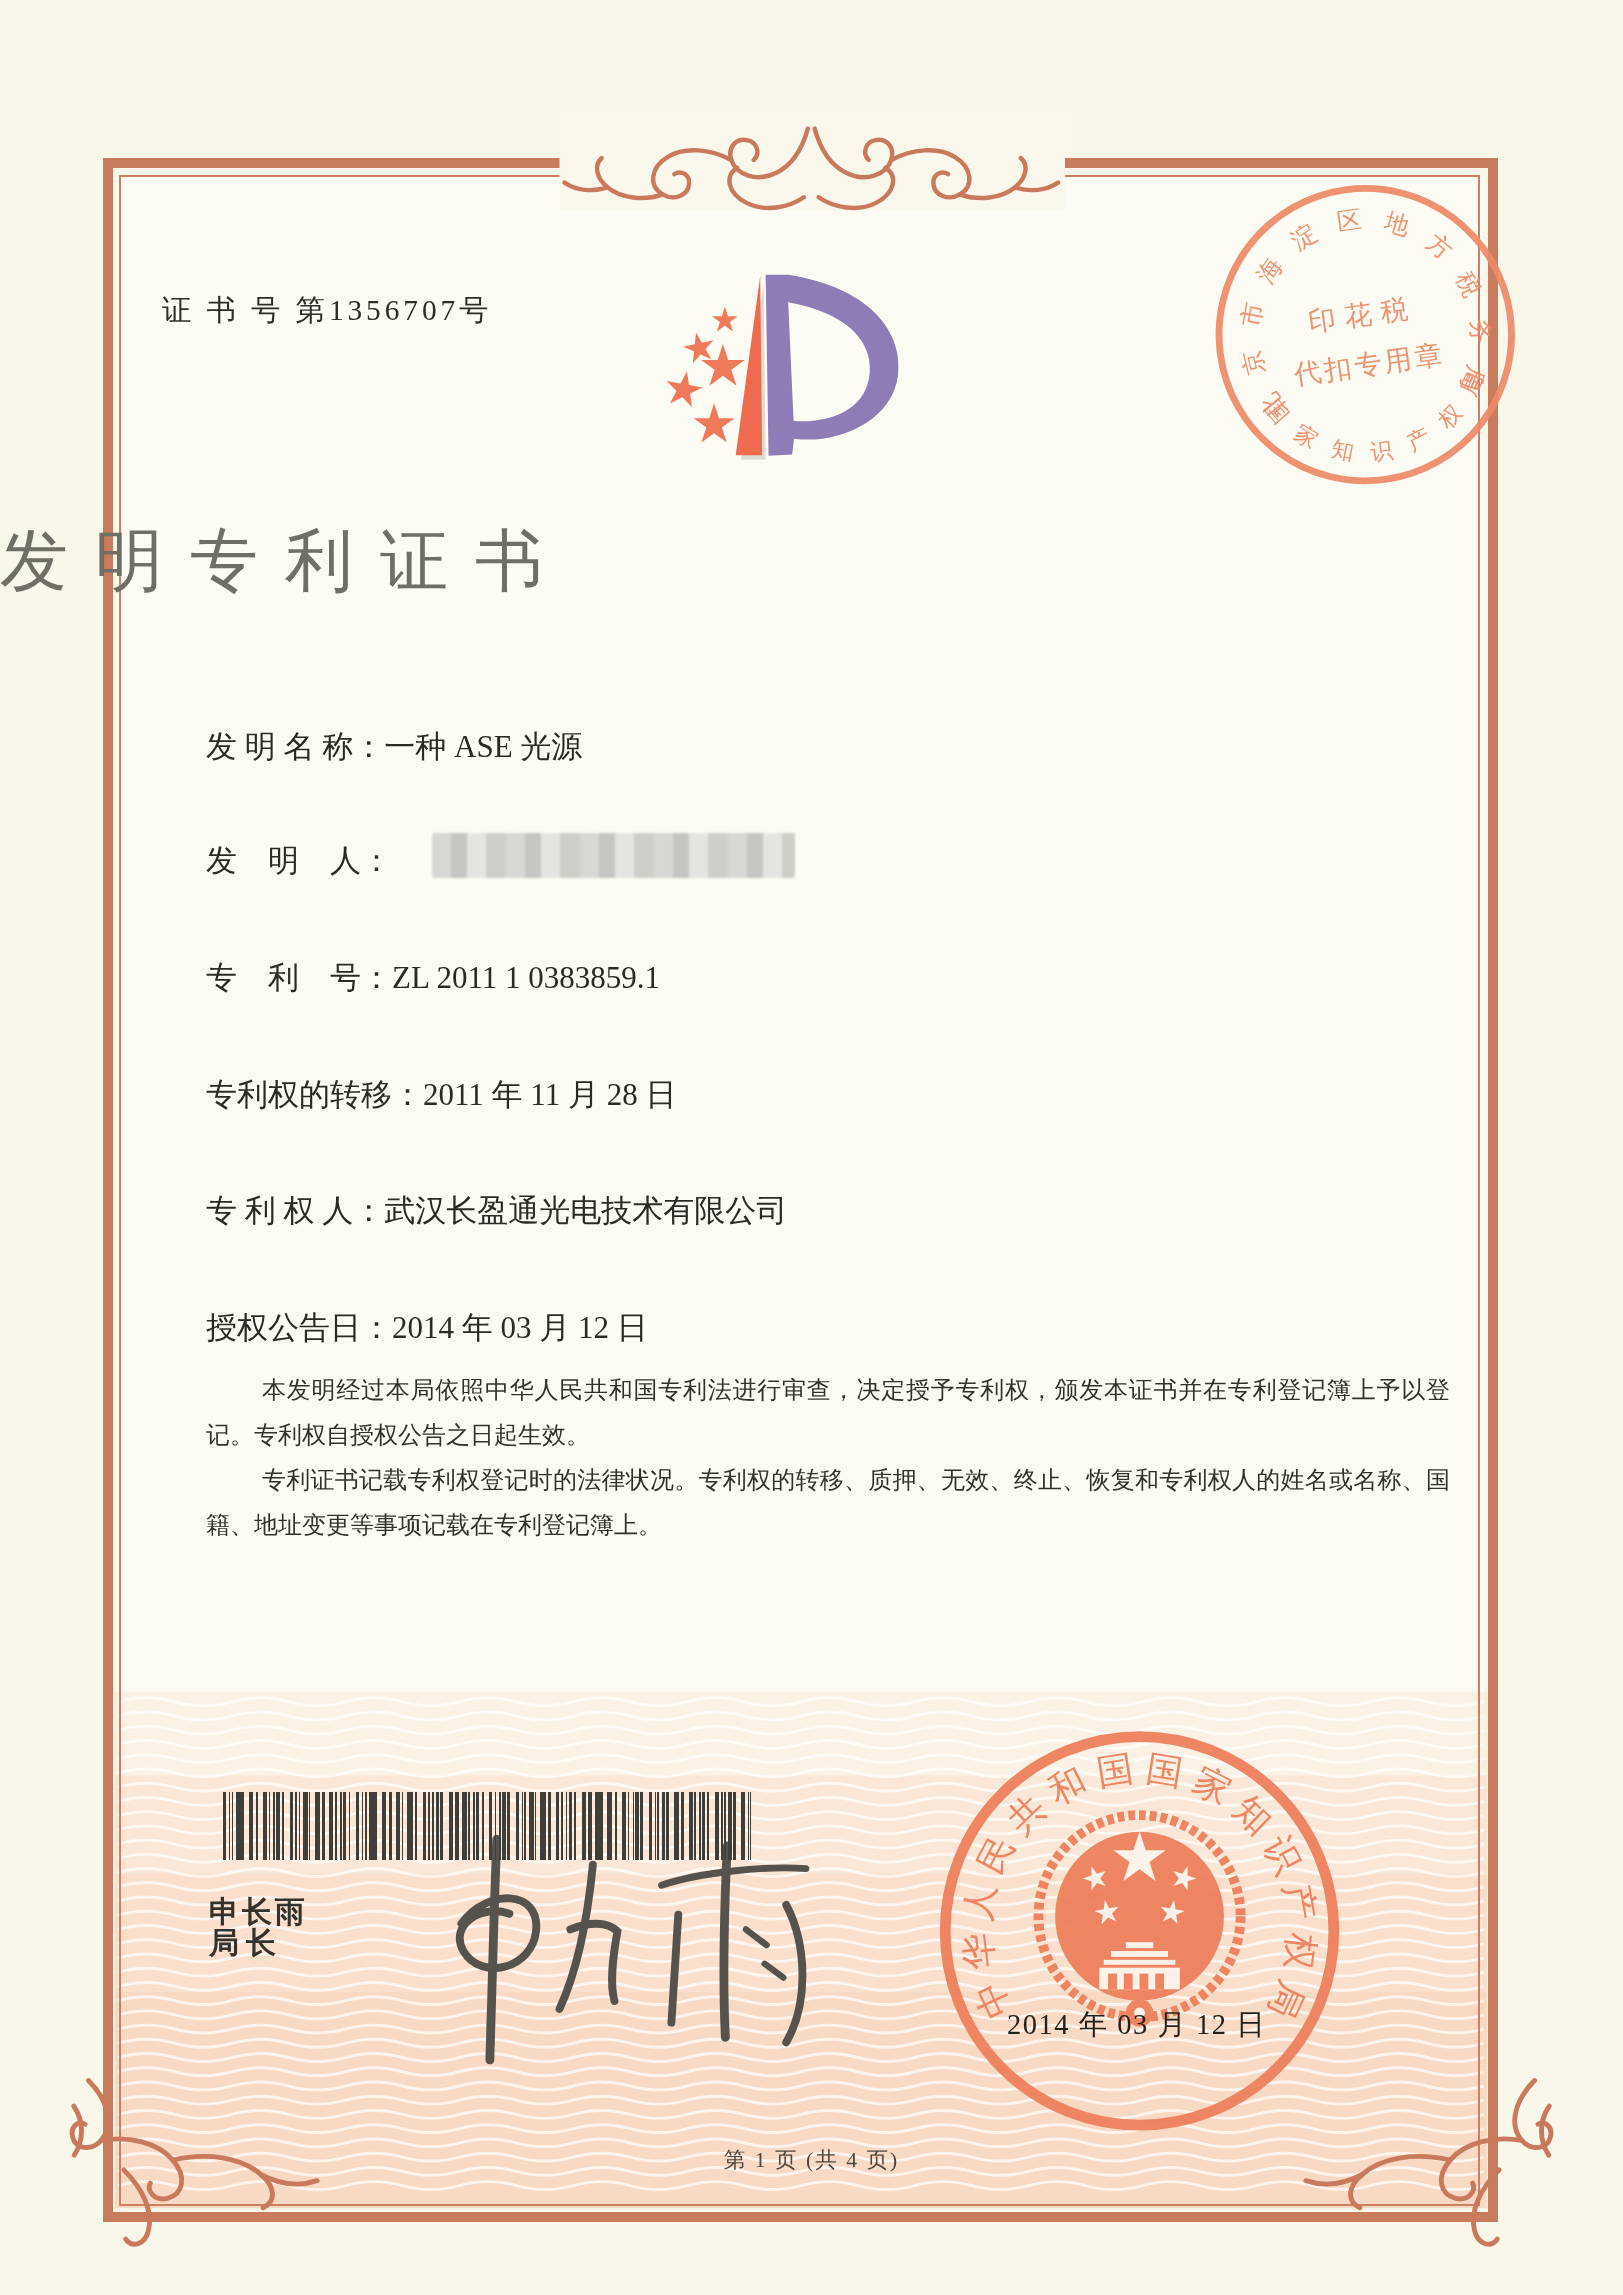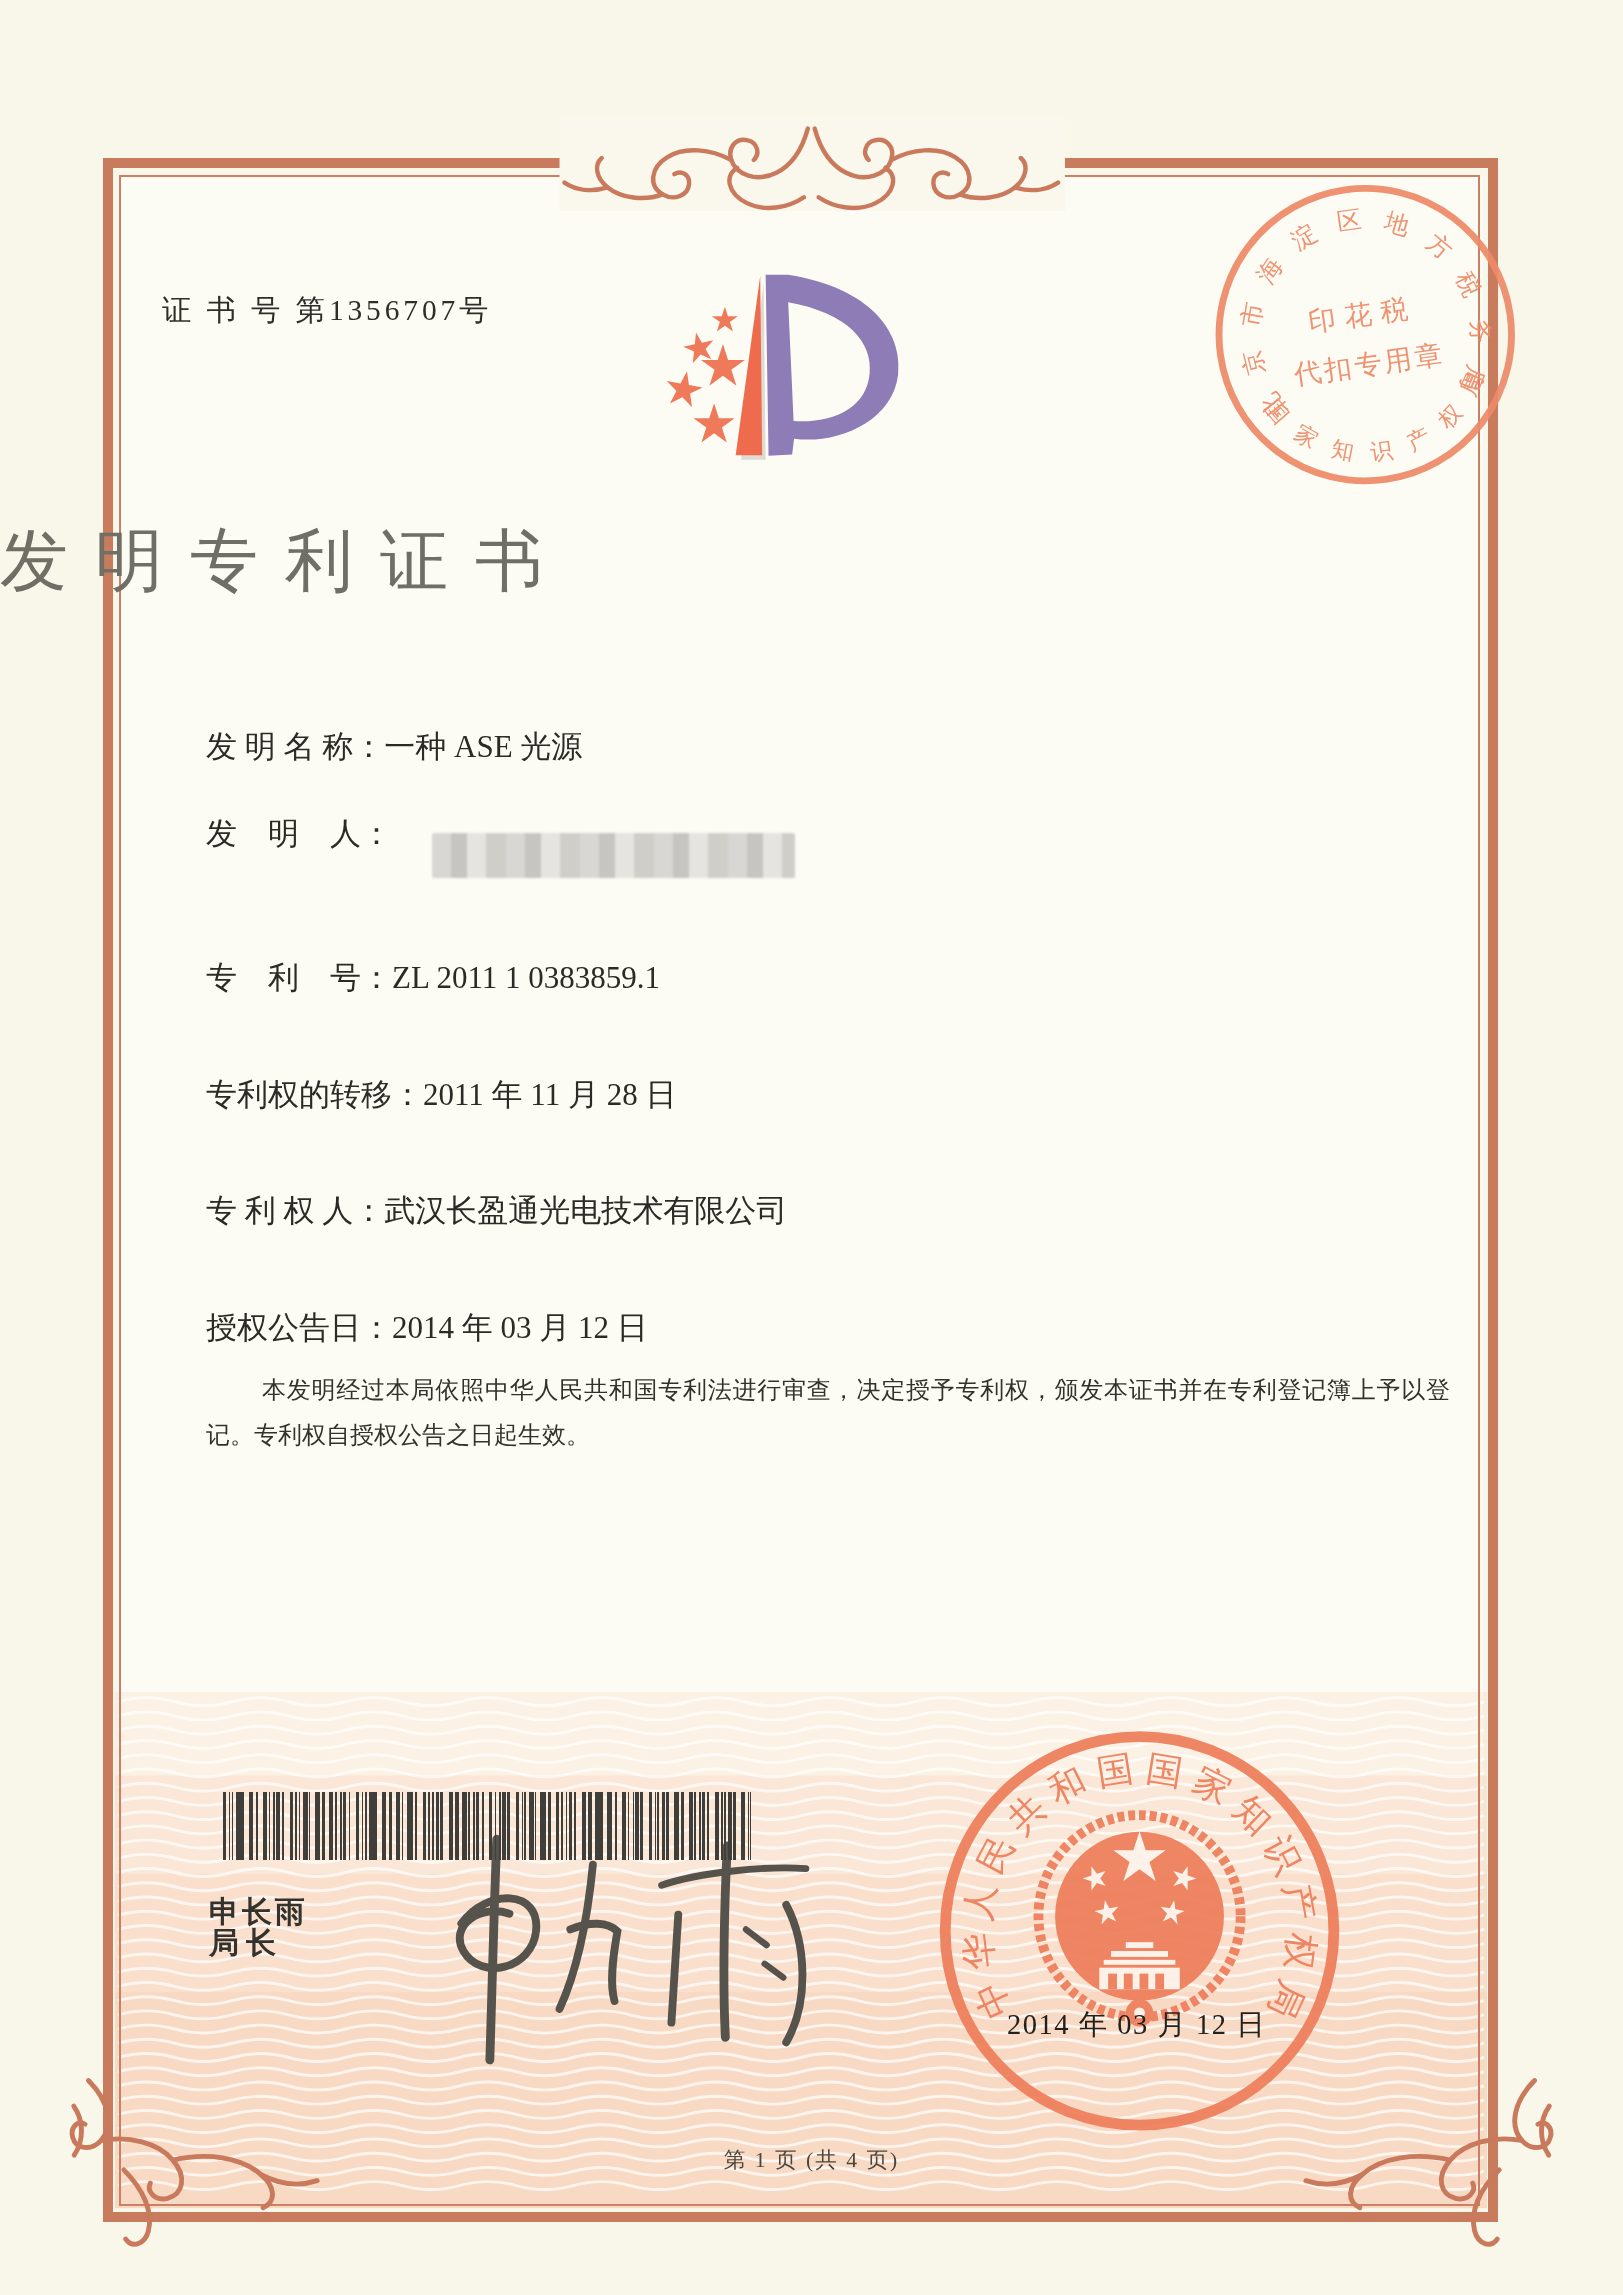--- a/index.html
+++ b/index.html
@@ -27,21 +27,21 @@
   }
   svg.layer{position:absolute;left:0;top:0;z-index:1;}
   svg.decor{z-index:3;}
   .txt{position:absolute;z-index:4;color:#2f2e2b;}
   .cert-no{left:162px;top:291px;font-size:29.4px;letter-spacing:3.9px;color:#2e2d2a;}
   .title{
     left:0;right:0;top:516px;text-align:left;
     font-size:68px;letter-spacing:27px;color:#6f6f66;font-weight:500;
   }
   .field{left:206px;font-size:31px;white-space:nowrap;color:#2b2a26;}
-  .f0{top:726px;} .f1{top:813px;} .f2{top:957px;}
+  .f0{top:726px;} .f1{top:840px;} .f2{top:957px;}
   .f3{top:1074px;} .f4{top:1190px;} .f5{top:1307px;}
   .body-text{
     left:206px;top:1368px;width:1244px;font-size:24px;line-height:45px;
     text-align:justify;color:#33312c;
   }
   .body-text p{margin:0;text-indent:56px;}
   .blur-names{
     position:absolute;left:432px;top:833px;width:363px;height:45px;z-index:4;
     background-image:
       repeating-linear-gradient(90deg,#d8d7d3 0 18.7px,#c6c5c1 18.7px 35px,#e5e4e0 35px 54px,#cfcec9 54px 74px),
@@ -262,20 +262,21 @@
   <div class="txt field f0"><span>发 明 名 称：</span><span>一种 ASE 光源</span></div>
   <div class="txt field f1"><span>发　明　人：</span><span></span></div>
   <div class="blur-names"></div>
   <div class="txt field f2"><span>专　利　号：</span><span>ZL 2011 1 0383859.1</span></div>
   <div class="txt field f3"><span>专利权的转移：</span><span>2011 年 11 月 28 日</span></div>
   <div class="txt field f4"><span>专 利 权 人：</span><span>武汉长盈通光电技术有限公司</span></div>
   <div class="txt field f5"><span>授权公告日：</span><span>2014 年 03 月 12 日</span></div>
 
   <div class="txt body-text">
     <p>本发明经过本局依照中华人民共和国专利法进行审查，决定授予专利权，颁发本证书并在专利登记簿上予以登记。专利权自授权公告之日起生效。</p>
+    <p>专利证书记载专利权登记时的法律状况。专利权的转移、质押、无效、终止、恢复和专利权人的姓名或名称、国籍、地址变更等事项记载在专利登记簿上。</p>
   </div>
 
   <div class="barcode"></div>
 
   <div class="txt post-label">局长</div>
   <div class="txt post-name">申长雨</div>
 
   <div class="txt seal-date">2014 年 03 月 12 日</div>
 
   <div class="txt footer">第 1 页 (共 4 页)</div>

